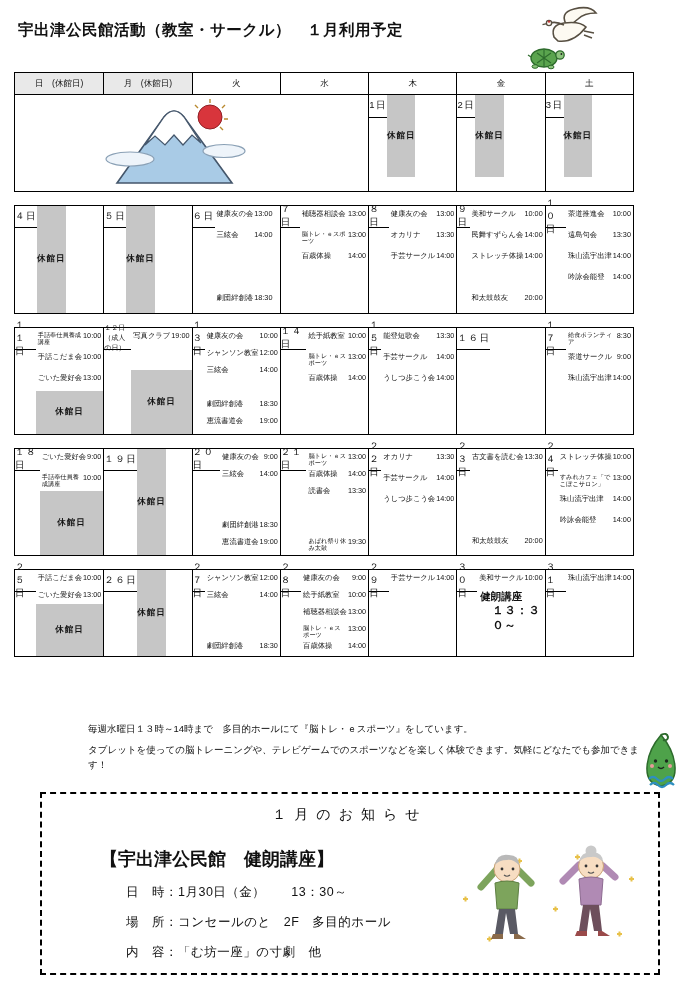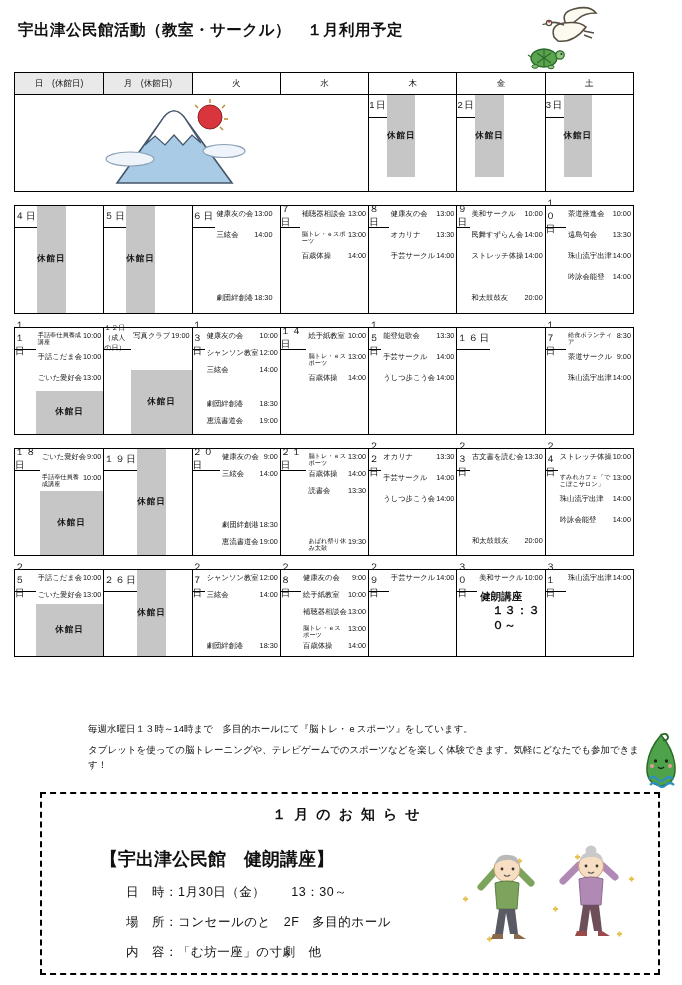--- a/index.html
+++ b/index.html
@@ -42,21 +42,21 @@
   .highlight{font-weight:bold;font-size:10.5px;padding:3px 2px 0 3px;line-height:1.3}
   .highlight .hl2{padding-left:12px;font-size:11.5px;letter-spacing:.5px}
 
   
   .notes{position:absolute;left:88px;top:722px;width:552px;font-size:9.5px;line-height:1.5}
   .notes p{margin-bottom:7px}
 
   
   .notice{position:absolute;left:40px;top:792px;width:620px;height:183px;
           border:2.5px dashed #000;background:#fff}
-  .notice-title{text-align:center;margin-top:12px;font-size:14px;font-weight:bold;letter-spacing:8px}
+  .notice-title{text-align:center;margin-top:12px;font-size:14px;font-weight:normal;letter-spacing:8px}
   .notice-heading{margin:23px 0 0 58px;font-size:18px;font-weight:bold}
   .notice-line{margin:13px 0 0 84px;font-size:12.5px;letter-spacing:.5px;width:330px}
 
   
   .crane{position:absolute;left:540px;top:3px}
   .turtle{position:absolute;left:527px;top:45px}
   .mascot{position:absolute;left:641px;top:730px}
   .elderly{position:absolute;right:16px;bottom:16px}
 </style>
 </head>

